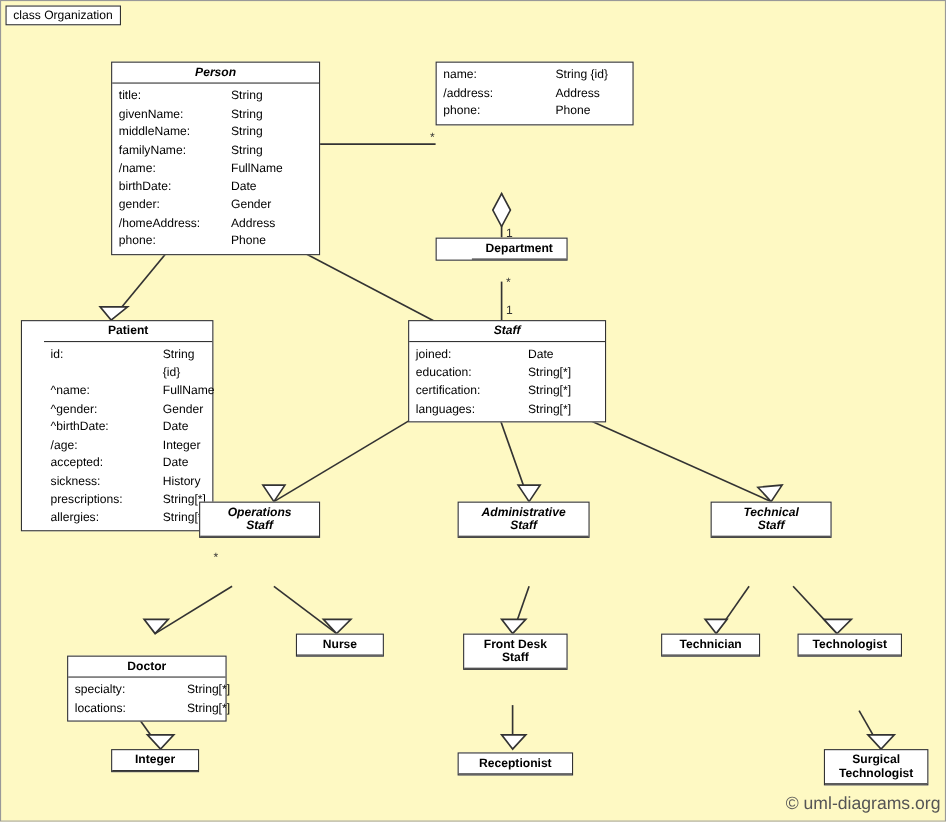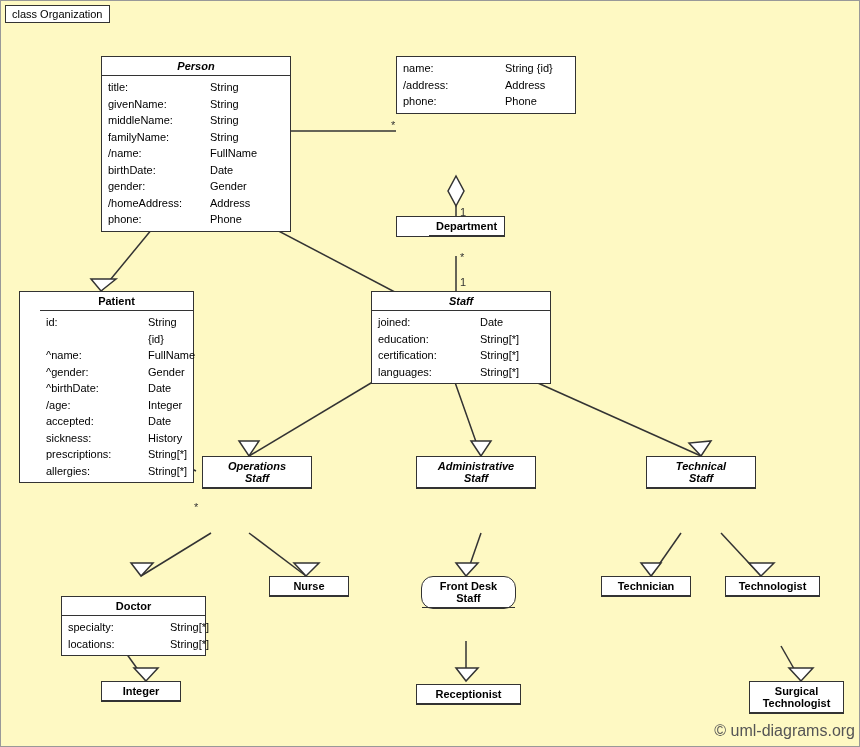--- a/index.html
+++ b/index.html
@@ -239,21 +239,21 @@
           <span class="attr-name">prescriptions:</span>
           <span class="attr-type">String[*]</span>
         </div>
       <div class="attr-row">
           <span class="attr-name">allergies:</span>
           <span class="attr-type">String[*]</span>
         </div>
     </div>
   </div>
 
-  <div class="uml-class" style="left:395px;top:215px;width:109px;padding-left:32px;">
+  <div class="uml-class" style="left:395px;top:215px;width:120px;padding-left:32px;">
     <div class="class-header normal">Department</div>
   </div>
 
   <div class="uml-class" style="left:370px;top:290px;width:180px;">
     <div class="class-header">Staff</div>
     <div class="class-body">
       <div class="attr-row">
           <span class="attr-name">joined:</span>
           <span class="attr-type">Date</span>
         </div>
@@ -265,21 +265,21 @@
           <span class="attr-name">certification:</span>
           <span class="attr-type">String[*]</span>
         </div>
       <div class="attr-row">
           <span class="attr-name">languages:</span>
           <span class="attr-type">String[*]</span>
         </div>
     </div>
   </div>
 
-  <div class="uml-class" style="left:180px;top:455px;width:110px;text-align:center;margin-left:21px;">
+  <div class="uml-class" style="left:180px;top:455px;width:110px;text-align:center;">
     <div class="class-header" style="text-align:center;"><em>Operations<br>Staff</em></div>
   </div>
 
   <div class="uml-class" style="left:415px;top:455px;width:120px;">
     <div class="class-header" style="text-align:center;"><em>Administrative<br>Staff</em></div>
   </div>
 
   <div class="uml-class" style="left:645px;top:455px;width:110px;">
     <div class="class-header" style="text-align:center;"><em>Technical<br>Staff</em></div>
   </div>
@@ -295,21 +295,21 @@
           <span class="attr-name">locations:</span>
           <span class="attr-type">String[*]</span>
         </div>
     </div>
   </div>
 
   <div class="uml-class" style="left:268px;top:575px;width:80px;">
     <div class="class-header normal">Nurse</div>
   </div>
 
-  <div class="uml-class" style="left:420px;top:575px;width:95px;border-radius:12px;">
+  <div class="uml-class" style="left:420px;top:575px;width:95px;">
     <div class="class-header normal" style="text-align:center;">Front Desk<br>Staff</div>
   </div>
 
   <div class="uml-class" style="left:600px;top:575px;width:90px;">
     <div class="class-header normal">Technician</div>
   </div>
 
   <div class="uml-class" style="left:724px;top:575px;width:95px;">
     <div class="class-header normal">Technologist</div>
   </div>

